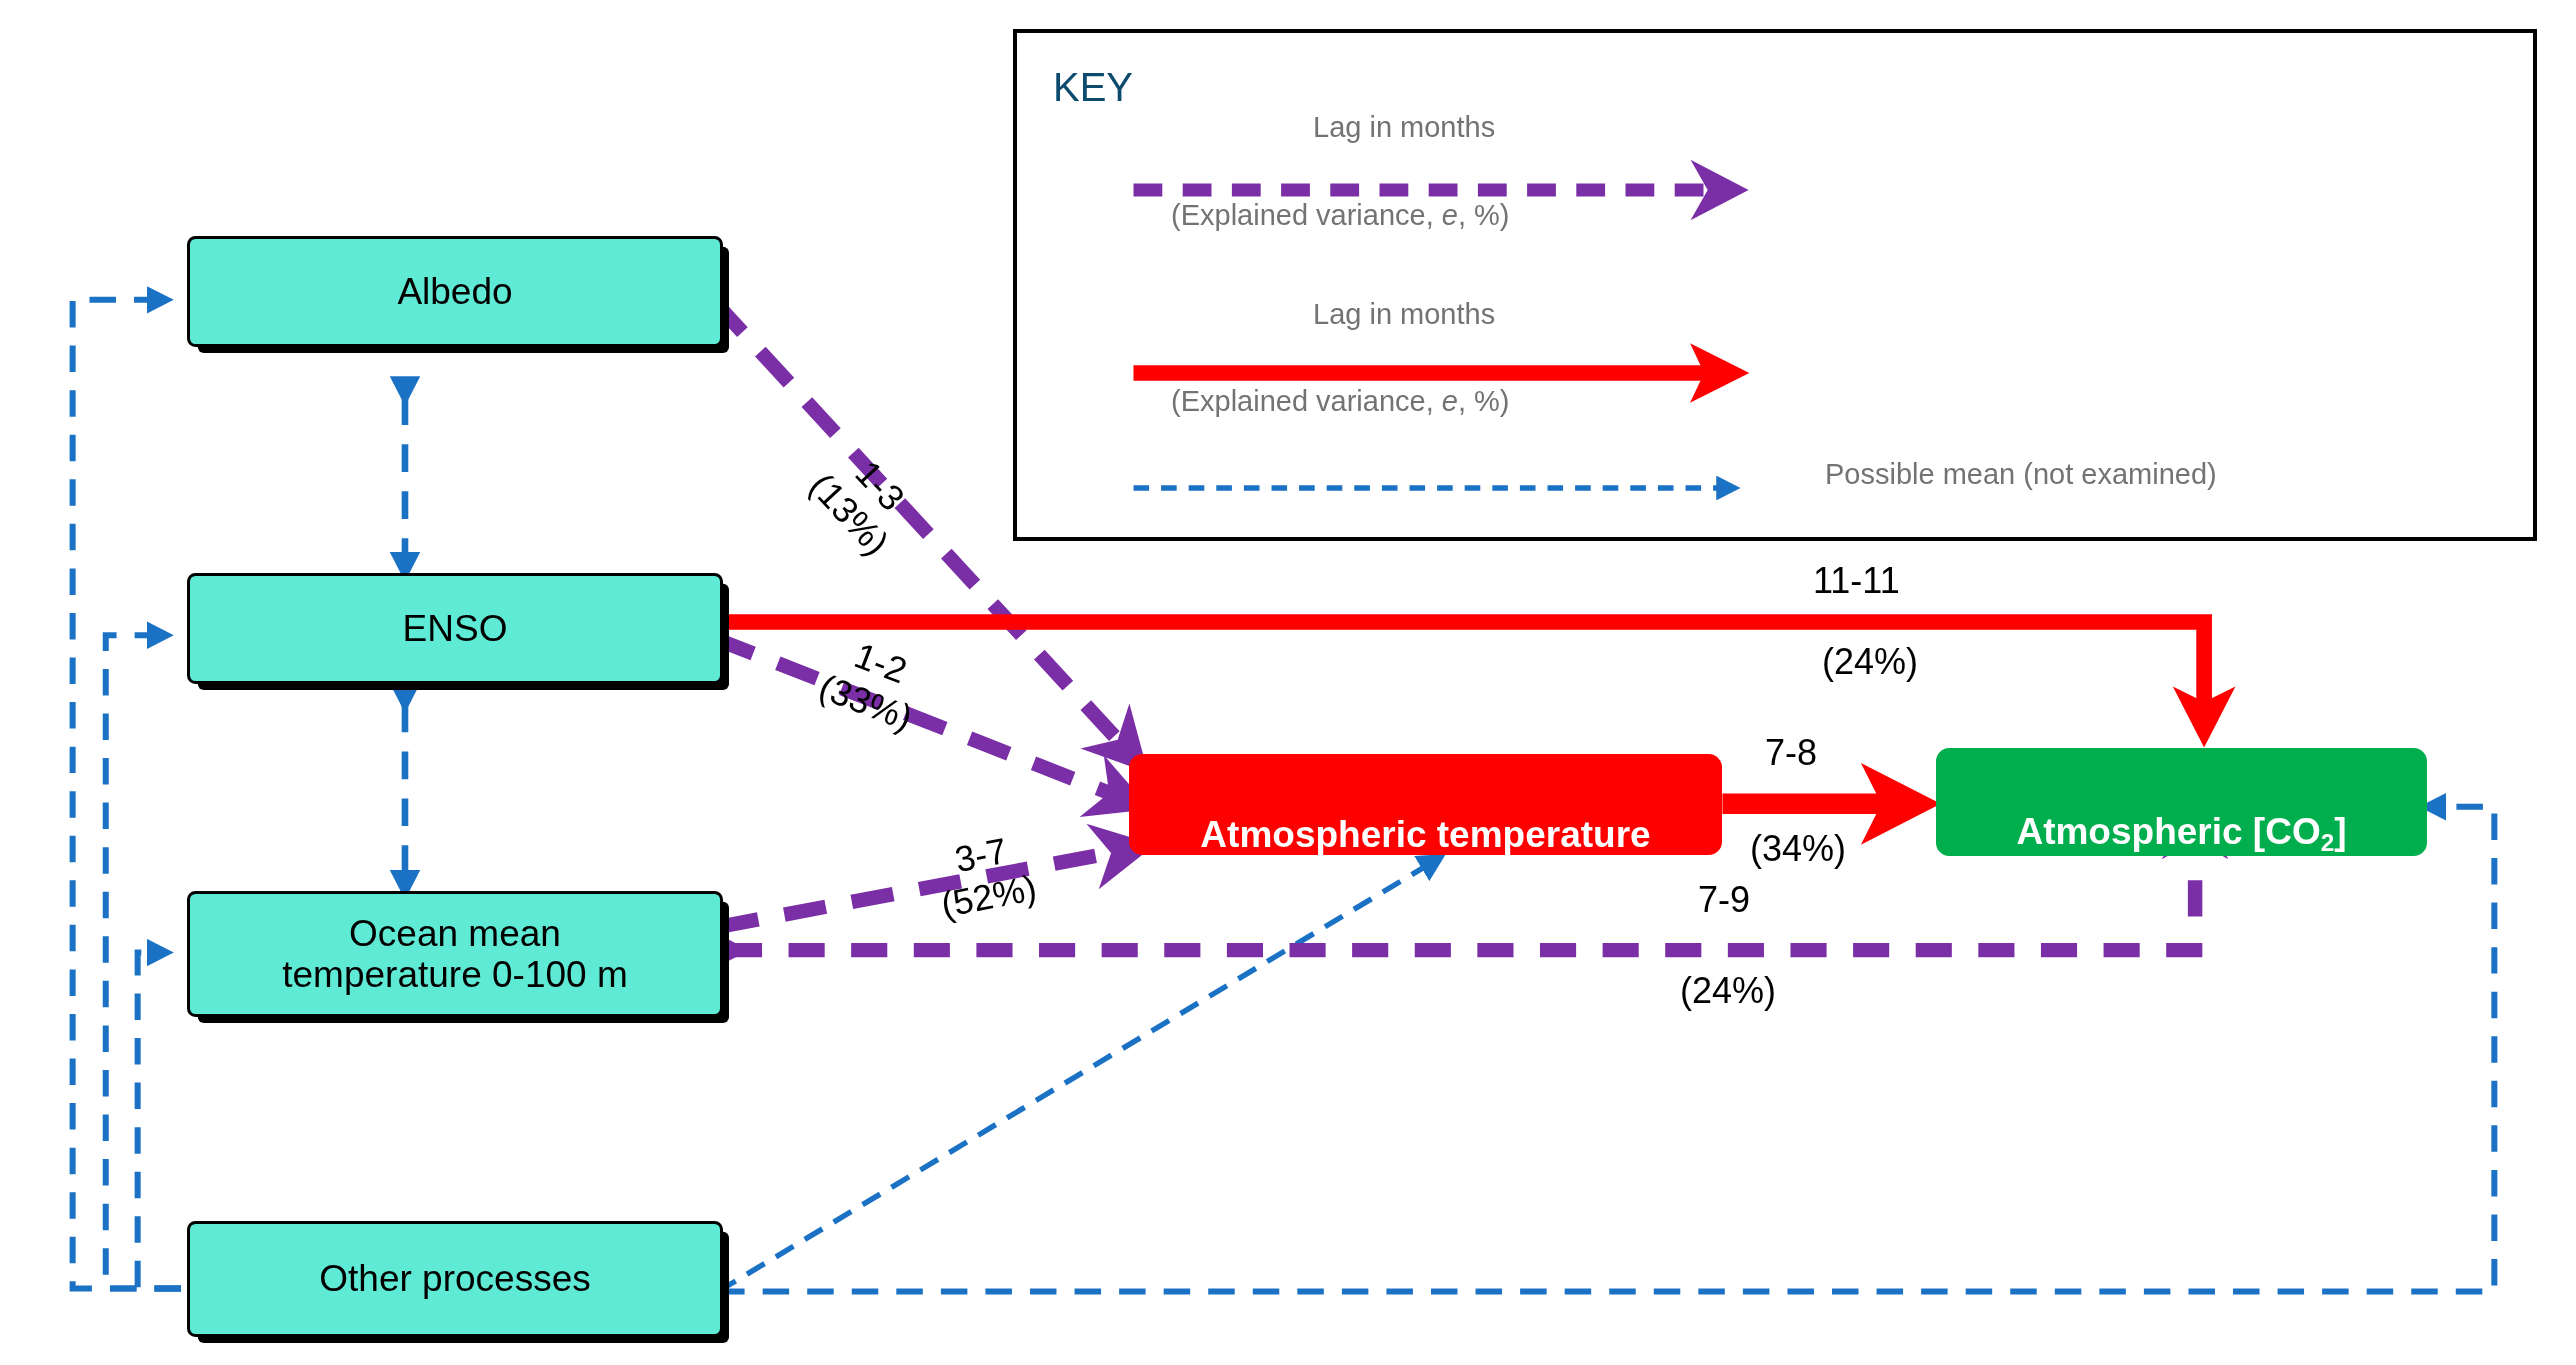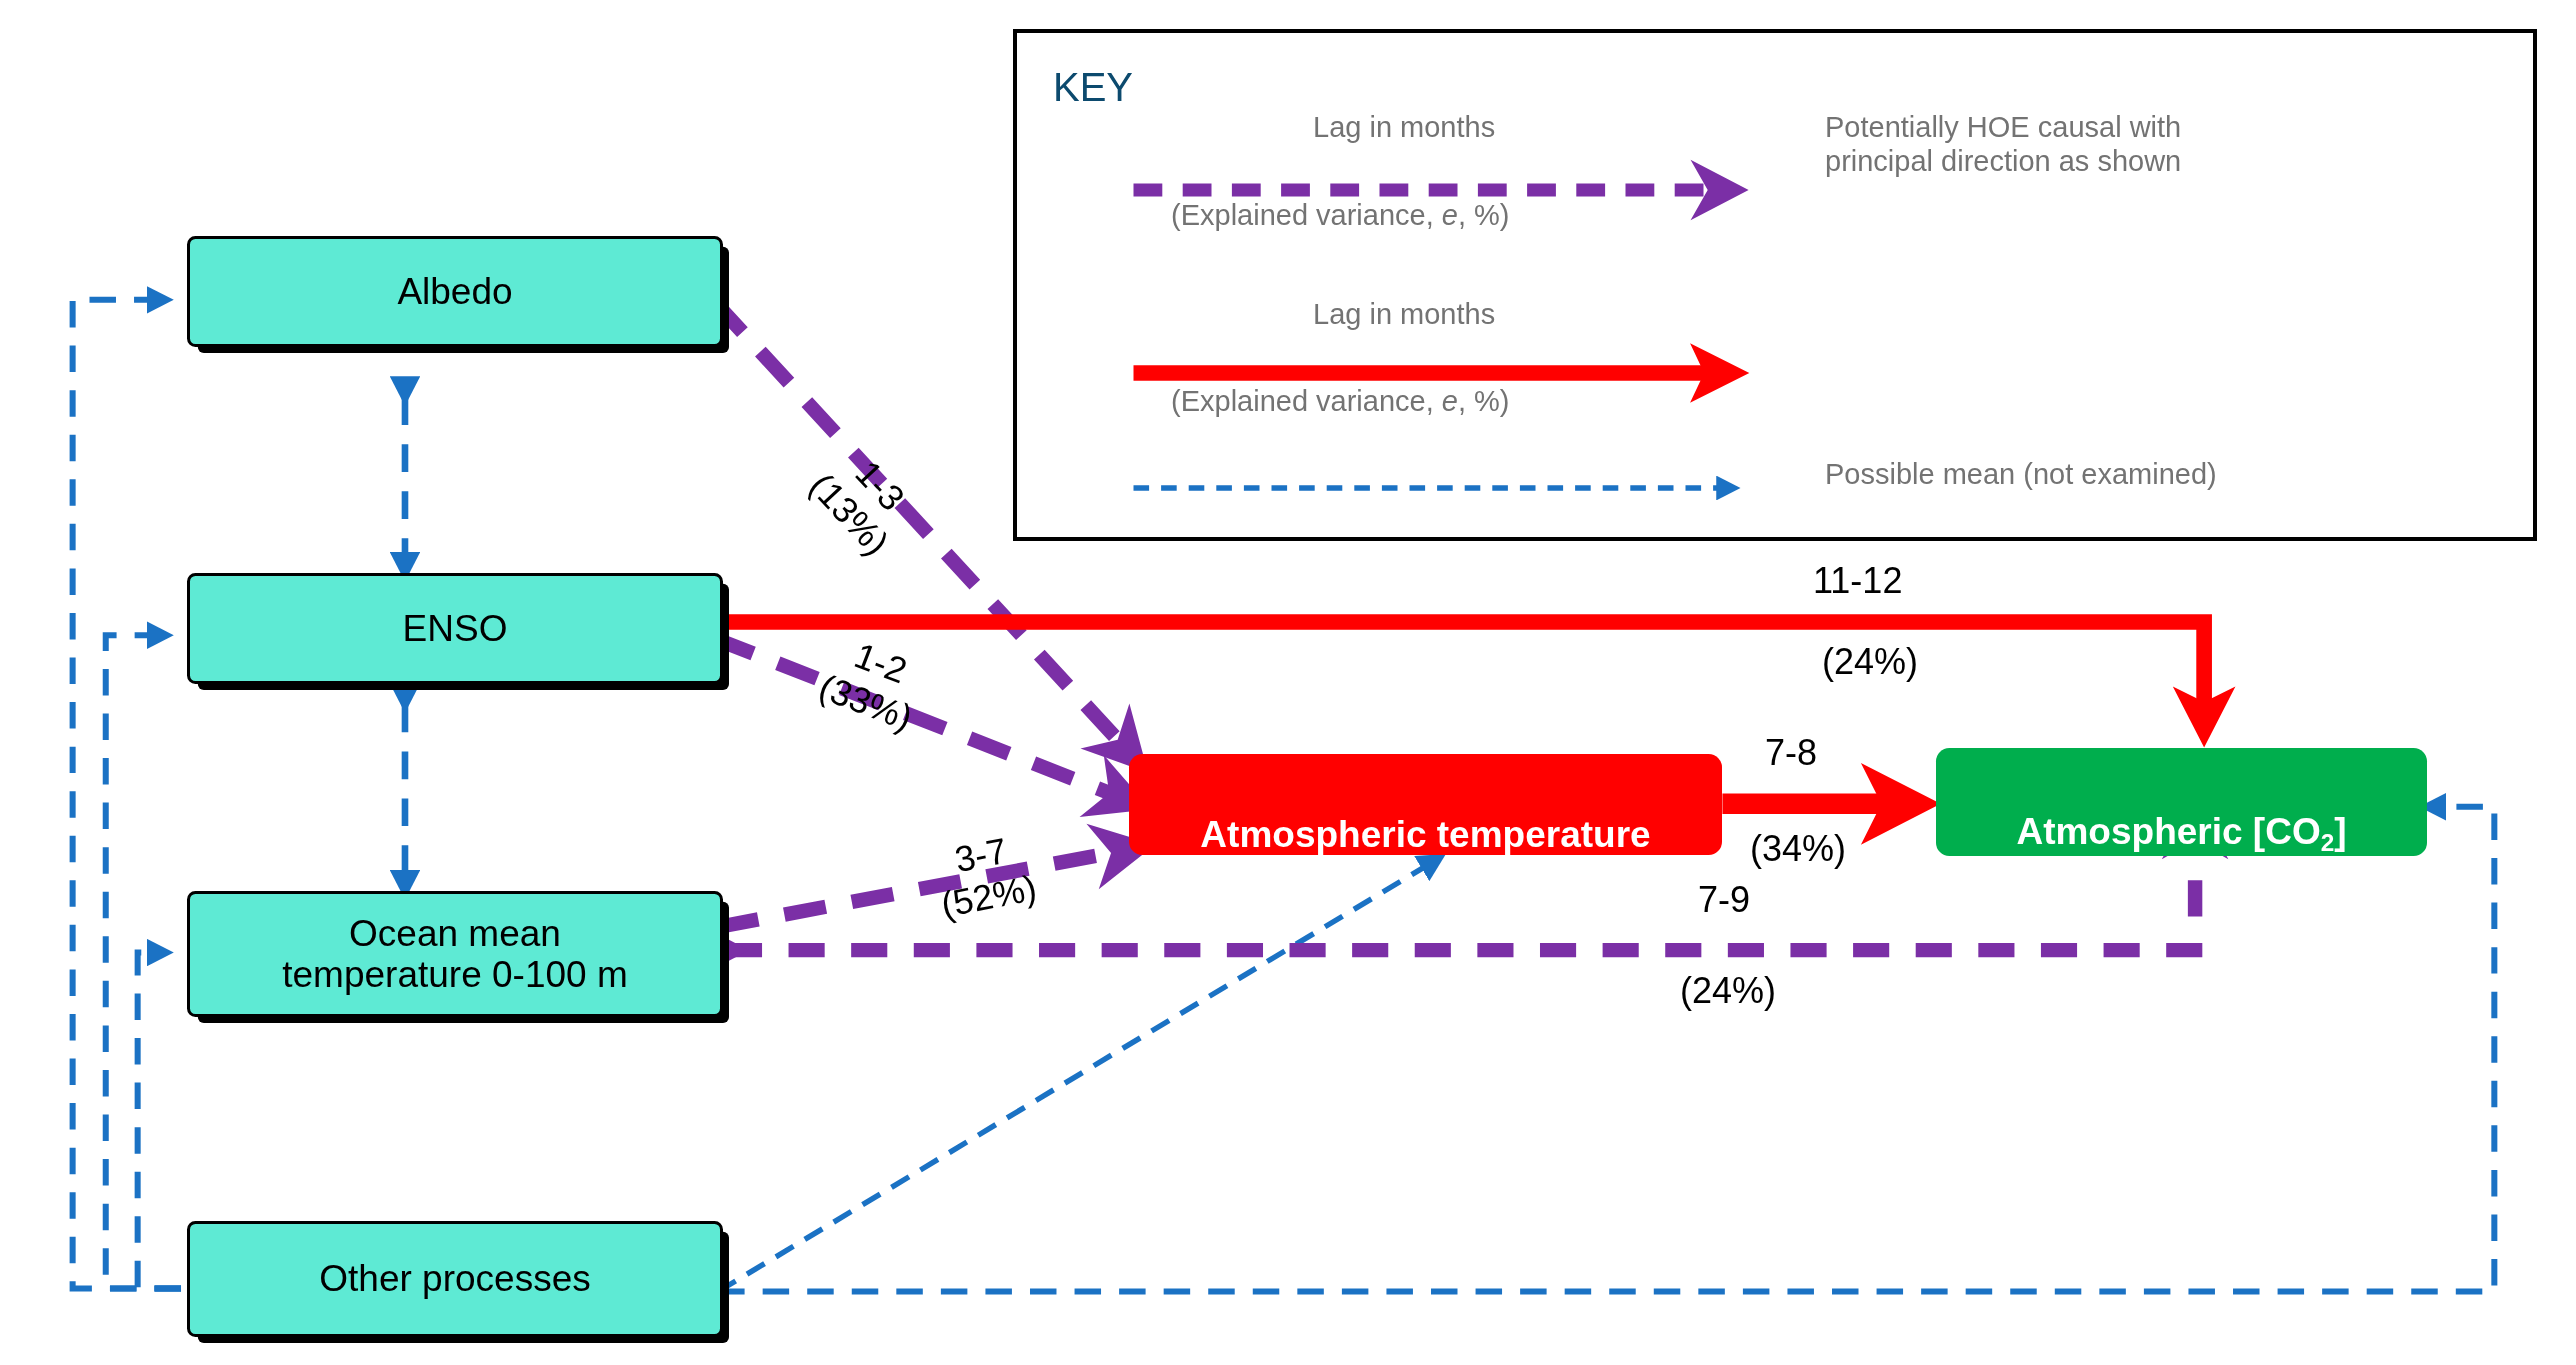--- a/index.html
+++ b/index.html
@@ -142,21 +142,21 @@
   <div class="elabel two" style="left:825px;top:641px;transform:rotate(21deg);">
     <div>1-2</div>
     <div>(33%)</div>
   </div>
 
   <div class="elabel two" style="left:937px;top:834px;transform:rotate(-11deg);">
     <div>3-7</div>
     <div>(52%)</div>
   </div>
 
-  <div class="elabel" style="left:1813px;top:560px;">11-12</div>
+  <div class="elabel" style="left:1813px;top:560px;">11-11</div>
   <div class="elabel" style="left:1822px;top:641px;">(24%)</div>
 
   <div class="elabel" style="left:1765px;top:732px;">7-8</div>
   <div class="elabel" style="left:1750px;top:828px;">(34%)</div>
 
   <div class="elabel" style="left:1698px;top:879px;">7-9</div>
   <div class="elabel" style="left:1680px;top:970px;">(24%)</div>
 
   <div id="keybox" style="left:1013px;top:29px;width:1524px;height:512px;">
   </div>
@@ -168,24 +168,20 @@
     <defs>
       <marker id="kPurple" markerWidth="5" markerHeight="5" refX="3.0" refY="2.5" orient="auto" markerUnits="strokeWidth">
         <path d="M0.2,0.2 L4.6,2.5 L0.2,4.8 L1.5,2.5 Z" fill="#7b2fa6"></path>
       </marker>
     </defs>
     <path d="M 20,60 L 1010,60" fill="none" stroke="#7b2fa6" stroke-width="22" stroke-dasharray="48,34" marker-end="url(#kPurple)"></path>
   </svg>
   <div class="keyTxt" style="left:1171px;top:199px;">
     <span>(Explained variance, </span><span class="ital">e</span><span>, %)</span>
   </div>
-  <div class="keyTxt" style="left:1825px;top:111px;">
-    <div>Potentially HOE causal with</div>
-    <div>principal direction as shown</div>
-  </div>
 
   <div class="keyTxt" style="left:1313px;top:298px;">Lag in months</div>
   <svg style="position:absolute;left:1120px;top:337px;width:675px;height:72px;" viewBox="0 0 1120 120" xmlns="http://www.w3.org/2000/svg">
     <defs>
       <marker id="kRed" markerWidth="4.0" markerHeight="4.0" refX="2.5" refY="2.0" orient="auto" markerUnits="strokeWidth">
         <path d="M0.1,0.1 L3.9,2.0 L0.1,3.9 L1.0,2.0 Z" fill="#ff0000"></path>
       </marker>
     </defs>
     <path d="M 20,60 L 1010,60" fill="none" stroke="#ff0000" stroke-width="26" marker-end="url(#kRed)"></path>
   </svg>

